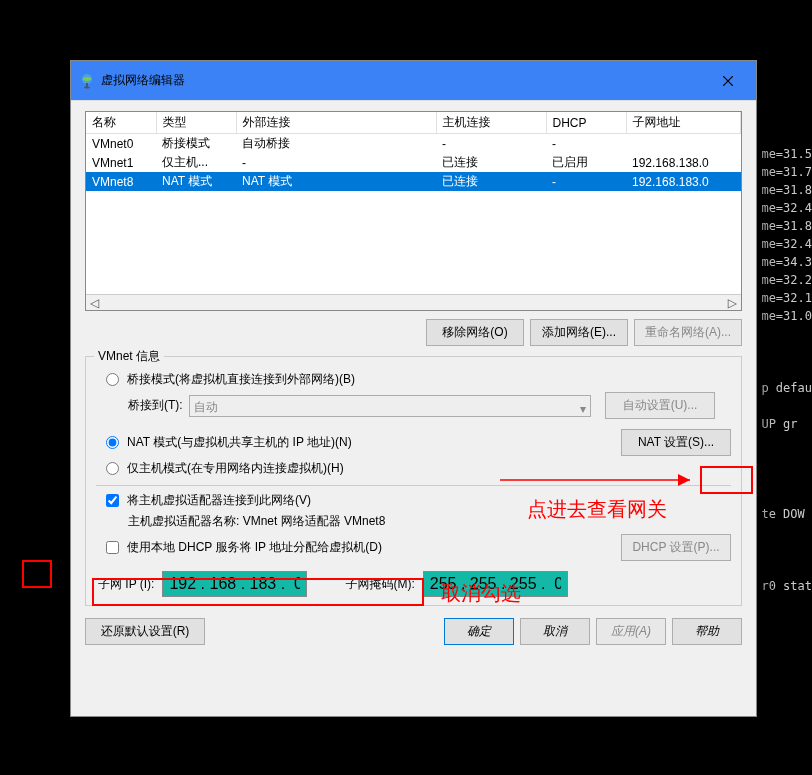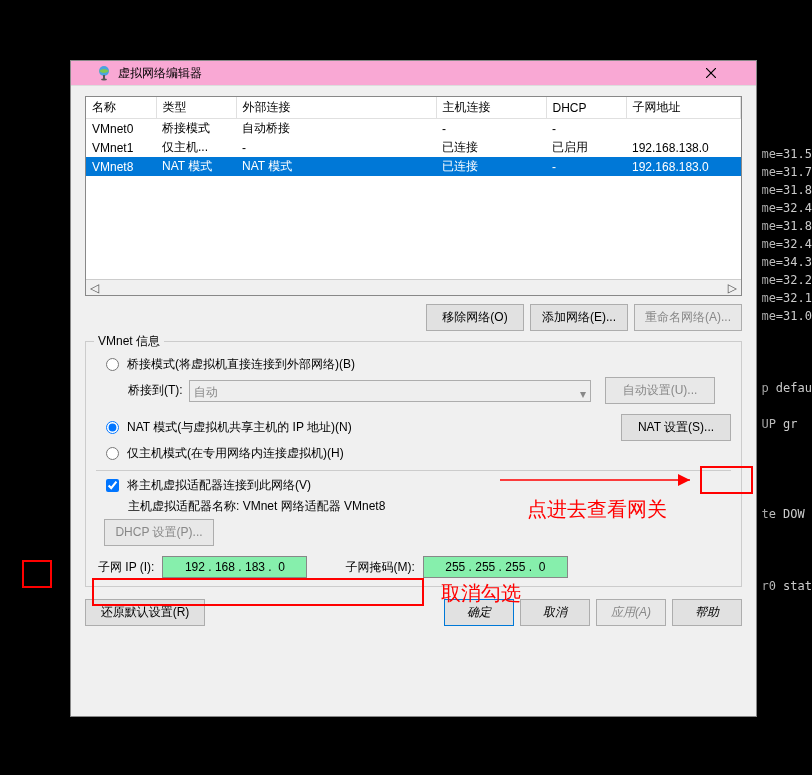--- a/index.html
+++ b/index.html
@@ -27,25 +27,25 @@
     position: absolute;
     left: 70px;
     top: 60px;
     width: 687px;
     height: 657px;
     background: #f0f0f0;
     border: 1px solid #888;
     box-shadow: 5px 5px 20px rgba(0,0,0,0.5);
   }
   .titlebar {
-    height: 25px;
-    background: #f9a8d4;
-    display: flex;
-    align-items: center;
-    padding: 0 25px;
+    height: 40px;
+    background: #3b82f6;
+    display: flex;
+    align-items: center;
+    padding: 0 8px;
     border-bottom: 1px solid #ddd;
   }
   .titlebar-icon {
     width: 16px;
     height: 16px;
     margin-right: 6px;
     display: inline-flex;
     align-items: center;
     justify-content: center;
   }
@@ -177,24 +177,24 @@
   .indent { padding-left: 32px; margin: 2px 0; }
   .subnet-row {
     display: flex;
     align-items: center;
     gap: 8px;
     margin-top: 10px;
     padding-left: 2px;
   }
   .ip-input {
     border: 1px solid #888;
-    background: #86efac;
+    background: #14b8a6;
     padding: 3px 6px;
     font-family: inherit;
-    font-size: 12px;
+    font-size: 16px;
     width: 145px;
     text-align: center;
   }
   .bottom-row {
     display: flex;
     justify-content: space-between;
     align-items: center;
     margin-top: 12px;
   }
   .bottom-right { display: flex; gap: 6px; }
@@ -357,20 +357,24 @@
 
       <hr class="sep">
 
       <div class="check-row">
         <input type="checkbox" checked="" style="">
         <label>将主机虚拟适配器连接到此网络(V)</label>
       </div>
       <div class="indent">主机虚拟适配器名称: VMnet 网络适配器 VMnet8</div>
 
       <div class="mode-row" style="margin-top:4px">
+        <div class="check-row" style="flex:1">
+          <input type="checkbox" style="">
+          <label>使用本地 DHCP 服务将 IP 地址分配给虚拟机(D)</label>
+        </div>
         <button class="btn right-btn disabled" disabled="">DHCP 设置(P)...</button>
       </div>
 
       <div class="subnet-row">
         <span>子网 IP (I):</span>
         <input class="ip-input" value="192 . 168 . 183 .  0" style="">
         <span style="margin-left:30px">子网掩码(M):</span>
         <input class="ip-input" value="255 . 255 . 255 .  0" style="">
       </div>
     </div>

